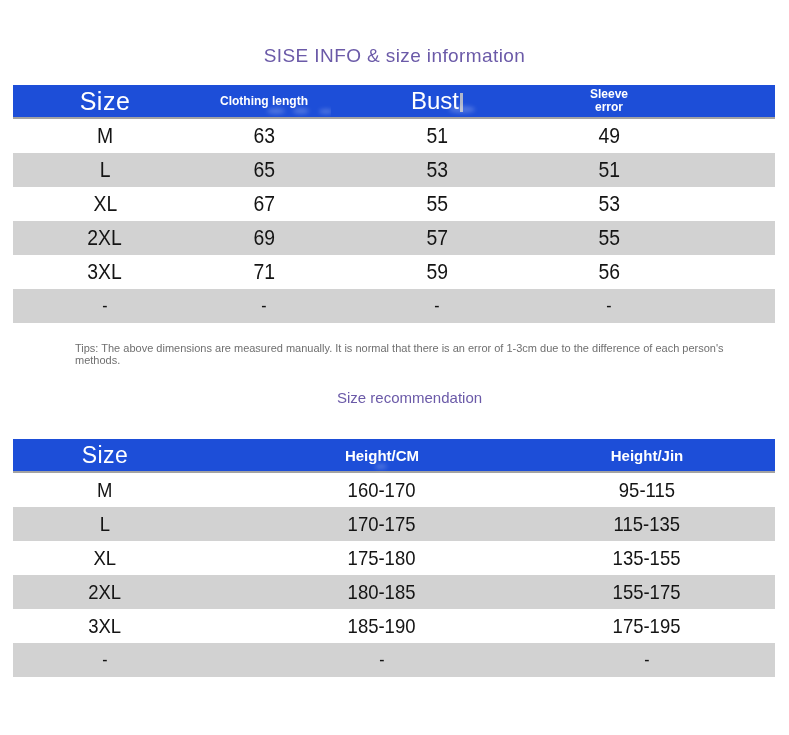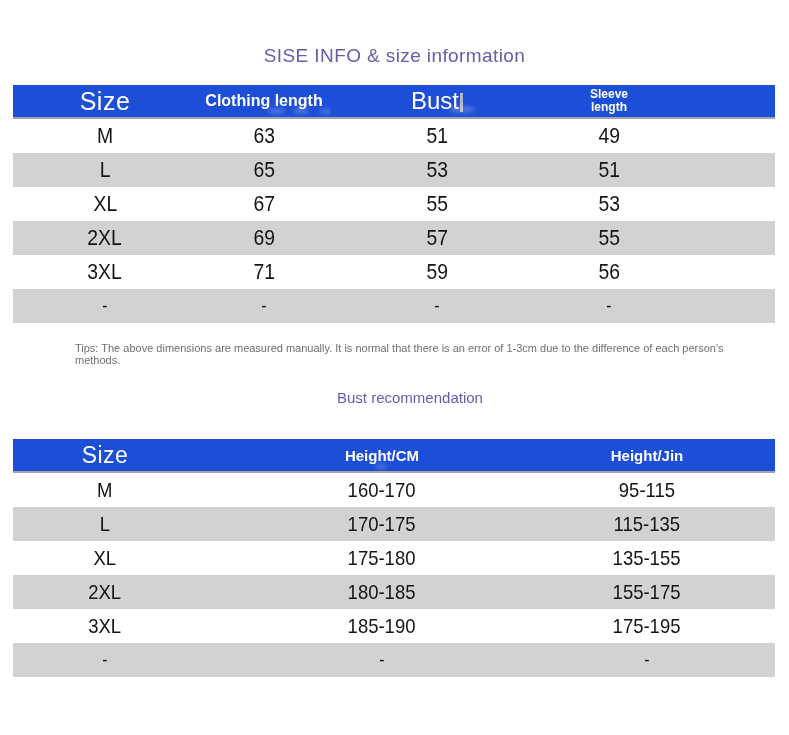--- a/index.html
+++ b/index.html
@@ -38,21 +38,21 @@
     font-size: 22px;
   }
   .rec-table td { font-size: 21px; }
   .row-white td { background: #ffffff; }
   .row-gray td { background: #d2d2d2; }
   .dash-row td { font-size: 18px; }
   
   .v { display: inline-block; transform: scaleX(0.88); white-space: nowrap; }
   
   .t1-h-size  { font-size: 25px; letter-spacing: 0.5px; }
-  .t1-h-cloth { font-size: 16px; font-weight: bold; }
+  .t1-h-cloth { font-size: 12px; font-weight: bold; }
   .t1-h-bust  { font-size: 24px; }
   .t1-h-sleeve{ font-size: 12px; font-weight: bold; line-height: 13px; }
   .t1-h-sleeve .wrap { display: inline-block; max-width: 46px; }
   .t2-h-size  { font-size: 23px; letter-spacing: 0.5px; }
   .t2-h-col   { font-size: 15px; font-weight: bold; }
   
   .smudge {
     position: absolute; pointer-events: none;
     background: rgba(255,255,255,0.22);
     filter: blur(2px); border-radius: 50%;
@@ -89,21 +89,21 @@
       <col style="width:134px">
       <col style="width:212px">
       <col style="width:132px">
       <col style="width:100px">
   </colgroup>
   <tbody>
       <tr>
     <th class="t1-h-size"><span class="wrap">Size</span></th>
     <th class="t1-h-cloth"><span class="wrap">Clothing length</span><span class="smudge s1"></span><span class="smudge s2"></span><span class="smudge s3"></span></th>
     <th class="t1-h-bust"><span>Bust</span><span class="cursor-bar"></span><span class="smudge bust-s"></span></th>
-    <th class="t1-h-sleeve"><span class="wrap">Sleeve length</span></th>
+    <th class="t1-h-sleeve"><span class="wrap">Sleeve error</span></th>
     <th></th>
   </tr>
   <tr class="row-white">
     <td><span class="v">M</span></td>
     <td><span class="v">63</span></td>
     <td><span class="v">51</span></td>
     <td><span class="v">49</span></td>
     <td></td>
   </tr>
   <tr class="row-gray">
@@ -139,21 +139,21 @@
     <td><span class="v">-</span></td>
     <td><span class="v">-</span></td>
     <td><span class="v">-</span></td>
     <td></td>
   </tr>
 </tbody>
   </table>
 
 <div class="tips">Tips: The above dimensions are measured manually. It is normal that there is an error of 1-3cm due to the difference of each person's methods.</div>
 
-<div class="rec-heading">Bust recommendation</div>
+<div class="rec-heading">Size recommendation</div>
 
 <table class="rec-table">
   <colgroup>
     <col style="width:184px">
       <col style="width:370px">
       <col style="width:160px">
       <col style="width:48px">
   </colgroup>
   <tbody>
       <tr>

